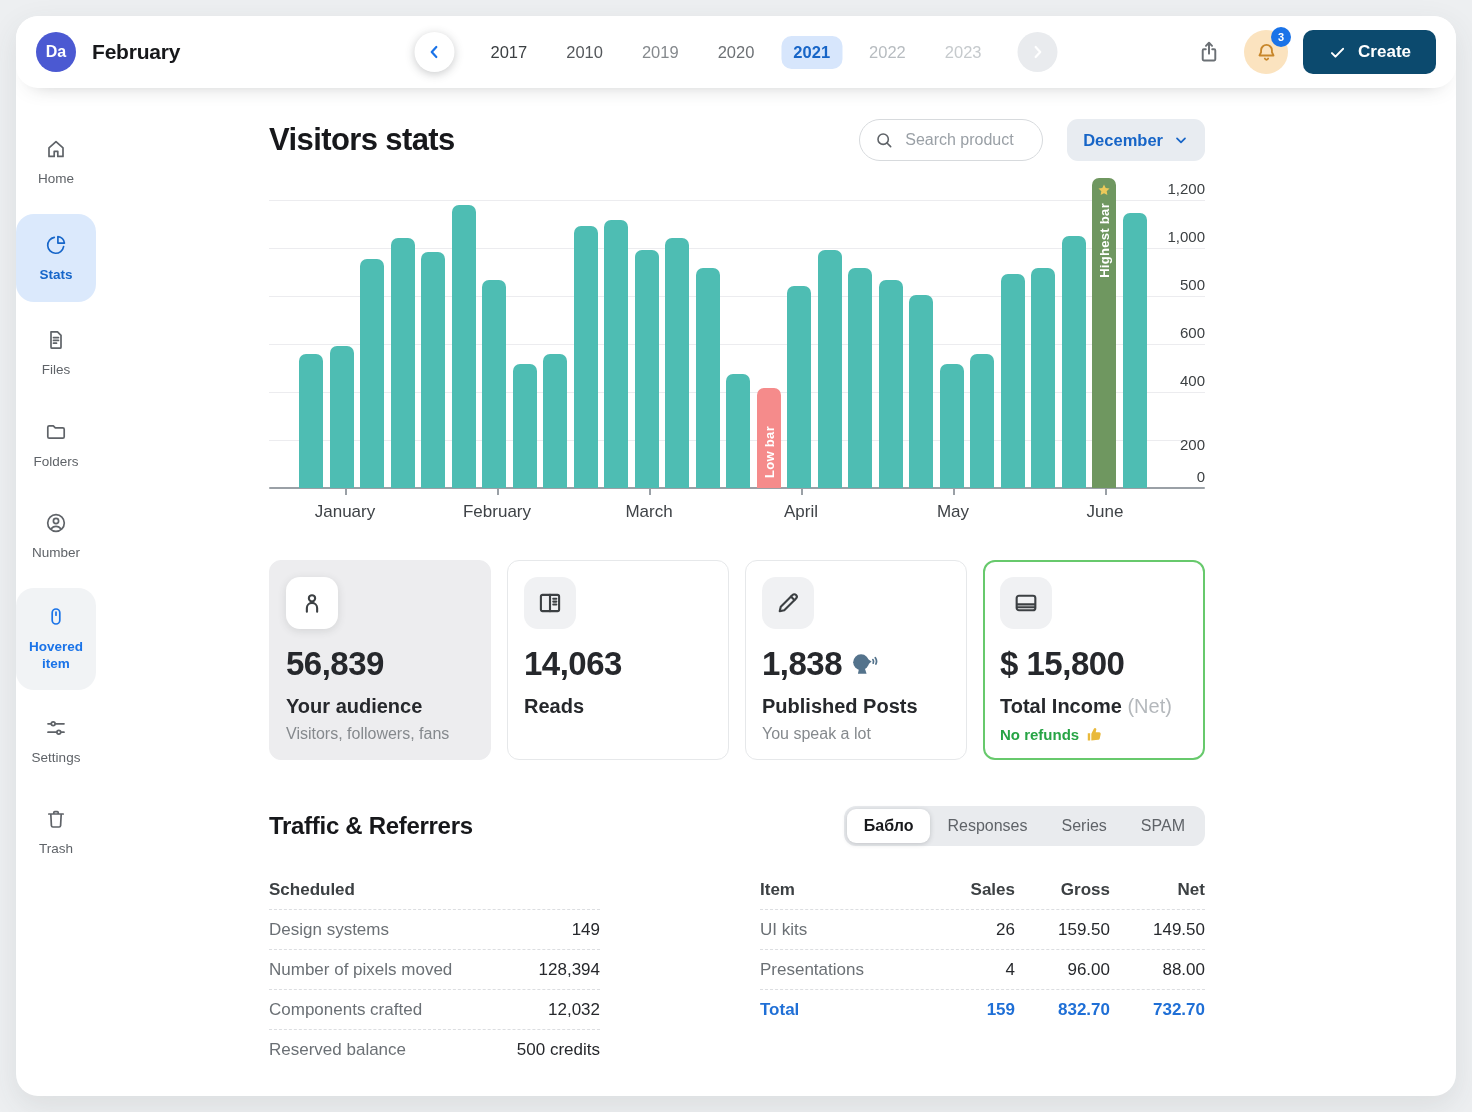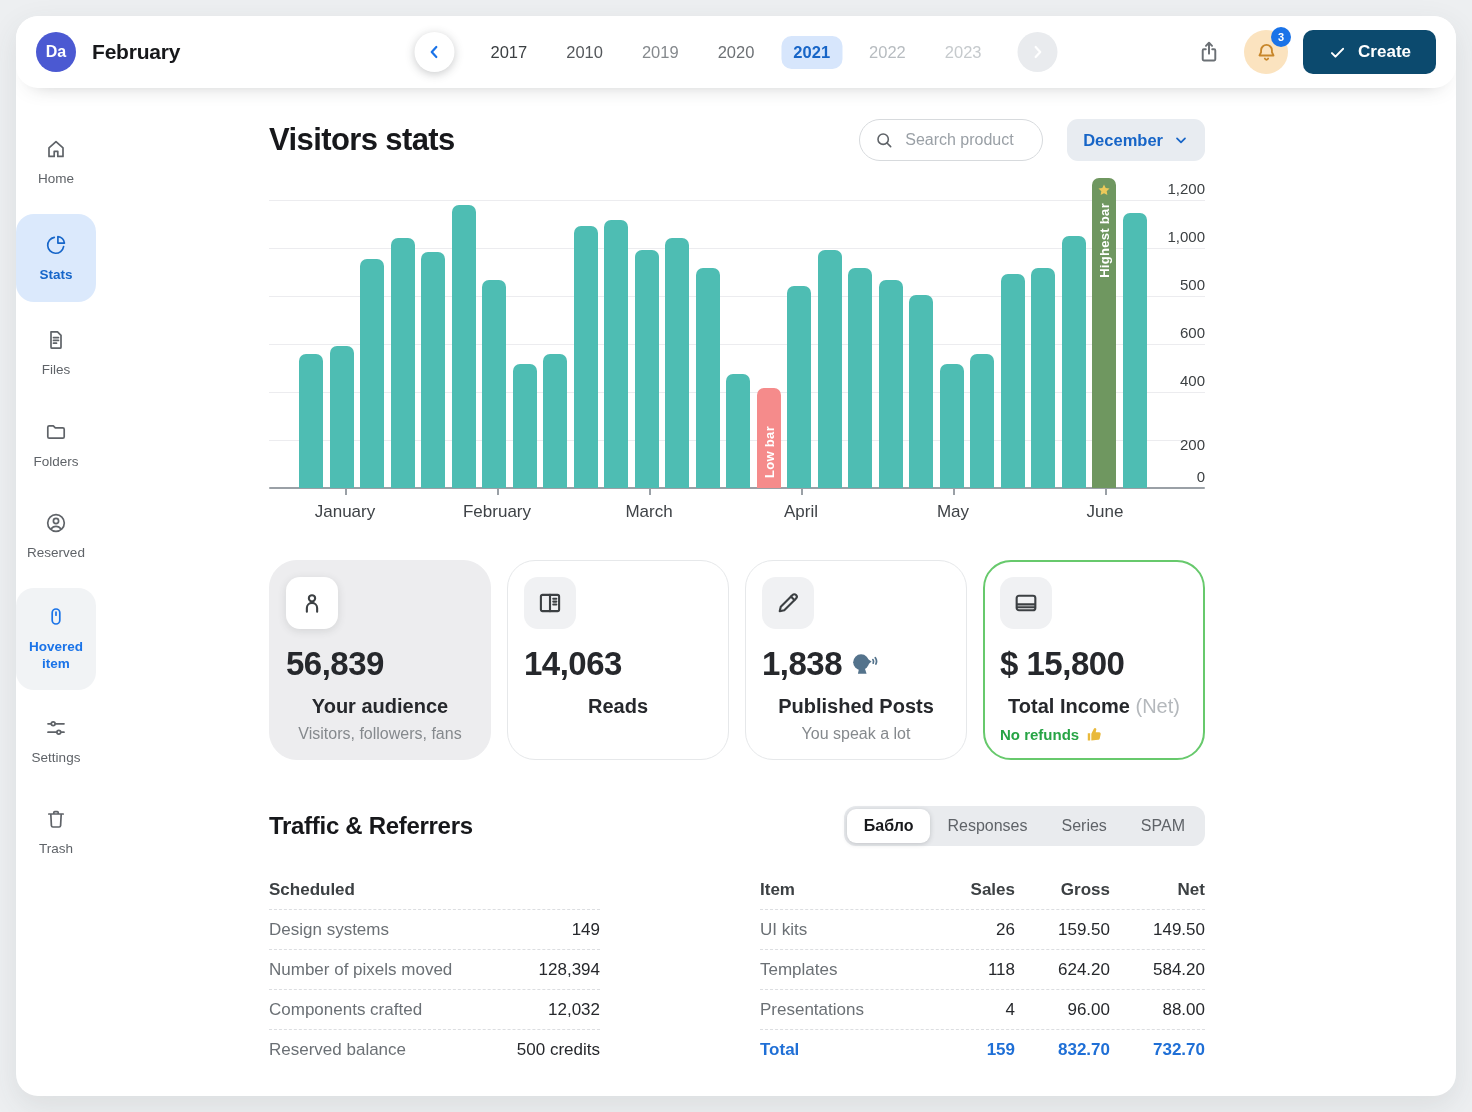--- a/index.html
+++ b/index.html
@@ -74,21 +74,21 @@
     position:absolute; left:50%; transform:translateX(-50%) rotate(180deg);
     writing-mode:vertical-rl; white-space:nowrap; color:#fff; font-size:13px; font-weight:600; letter-spacing:.3px;
   }
   .annot-low { bottom:10px; }
   .annot-high { top:25px; }
   .bar-star { position:absolute; top:5px; left:50%; transform:translateX(-50%); line-height:0; }
   .tick { position:absolute; top:311px; width:2px; height:6px; background:#9aa0a6; }
   .month { position:absolute; top:324px; transform:translateX(-50%); font-size:17px; color:#3f4347; }
   
   .cards { display:flex; gap:16px; margin-top:30px; width:936px; }
-  .card { width:260px; height:200px; border:1px solid #e6e8ea; border-radius:28px; background:#fff; padding:16px; cursor:pointer;text-align:center; }
+  .card { width:260px; height:200px; border:1px solid #e6e8ea; border-radius:12px; background:#fff; padding:16px; cursor:pointer; }
   .card.gray { background:#ededef; border-color:#ededef; }
   .card.green { border:2px solid #67c96c; padding:15px; }
   .icon-box { width:52px; height:52px; border-radius:14px; background:#f0f1f3; color:#3c4043; display:flex; align-items:center; justify-content:center; margin-bottom:16px; }
   .card.gray .icon-box { background:#fff; box-shadow:0 2px 8px rgba(60,64,67,.14); }
   .card-value { font-size:33px; font-weight:600; color:#26282c; letter-spacing:-.5px; display:flex; align-items:center; gap:8px; }
   .card-label { margin-top:12px; font-size:20px; font-weight:600; color:#26282c; }
   .card-label .note { color:#b4b8bc; font-weight:400; }
   .card-sub { margin-top:7px; font-size:16px; color:#85898d; }
   .card-sub.ok { color:#27a445; font-weight:700; font-size:15px; display:flex; align-items:center; gap:6px; }
   
@@ -215,21 +215,21 @@
           <span class="si-label">Folders</span>
         </button>
         <button class="side-item">
           <span class="si-icon">
             <svg width="24" height="24" viewBox="0 0 24 24" fill="none" stroke="currentColor" stroke-width="1.7" stroke-linecap="round" stroke-linejoin="round">
               <circle cx="12" cy="12" r="8.3"></circle>
               <circle cx="12" cy="10" r="2.6"></circle>
               <path d="M7.3 17.6a6.2 6.2 0 0 1 9.4 0"></path>
             </svg>
           </span>
-          <span class="si-label">Reserved</span>
+          <span class="si-label">Number</span>
         </button>
         <button class="side-item hovered">
           <span class="si-icon">
             <svg width="24" height="24" viewBox="0 0 24 24" fill="none" stroke="currentColor" stroke-width="1.7" stroke-linecap="round" stroke-linejoin="round">
               <rect x="8.2" y="4" width="7.6" height="15" rx="3.8"></rect>
               <path d="M12 7v3.2"></path>
             </svg>
           </span>
           <span class="si-label">Hovered item</span>
         </button>
@@ -459,26 +459,20 @@
             <span class="c-num">Net</span>
           </div>
           <div id="sales-rows">
               <div class="trow">
                 <span class="c-item">UI kits</span>
                 <span class="c-num">26</span>
                 <span class="c-num">159.50</span>
                 <span class="c-num">149.50</span>
               </div>
               <div class="trow">
-                <span class="c-item">Templates</span>
-                <span class="c-num">118</span>
-                <span class="c-num">624.20</span>
-                <span class="c-num">584.20</span>
-              </div>
-              <div class="trow">
                 <span class="c-item">Presentations</span>
                 <span class="c-num">4</span>
                 <span class="c-num">96.00</span>
                 <span class="c-num">88.00</span>
               </div>
             </div>
           <div class="trow total">
             <span class="c-item">Total</span>
             <span class="c-num">159</span>
             <span class="c-num">832.70</span>

